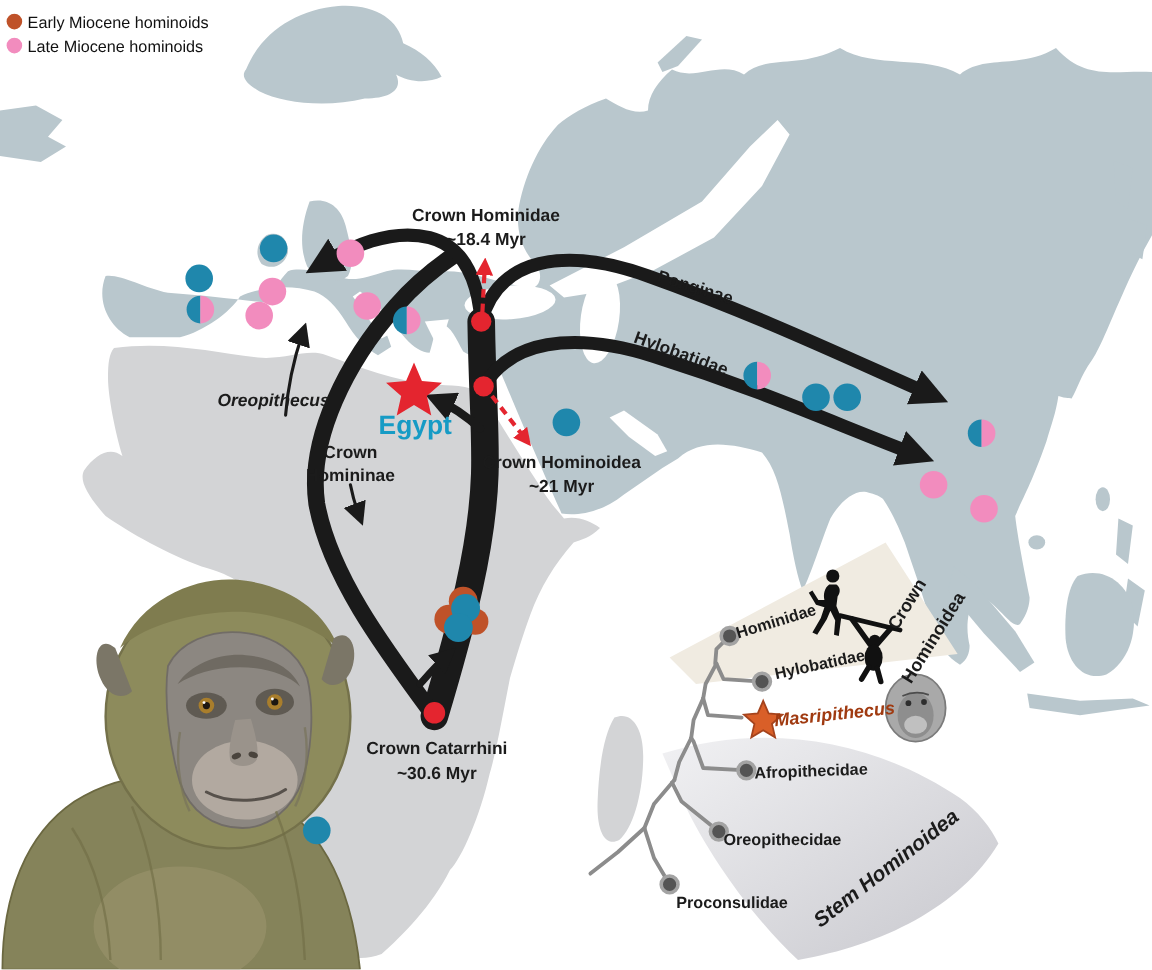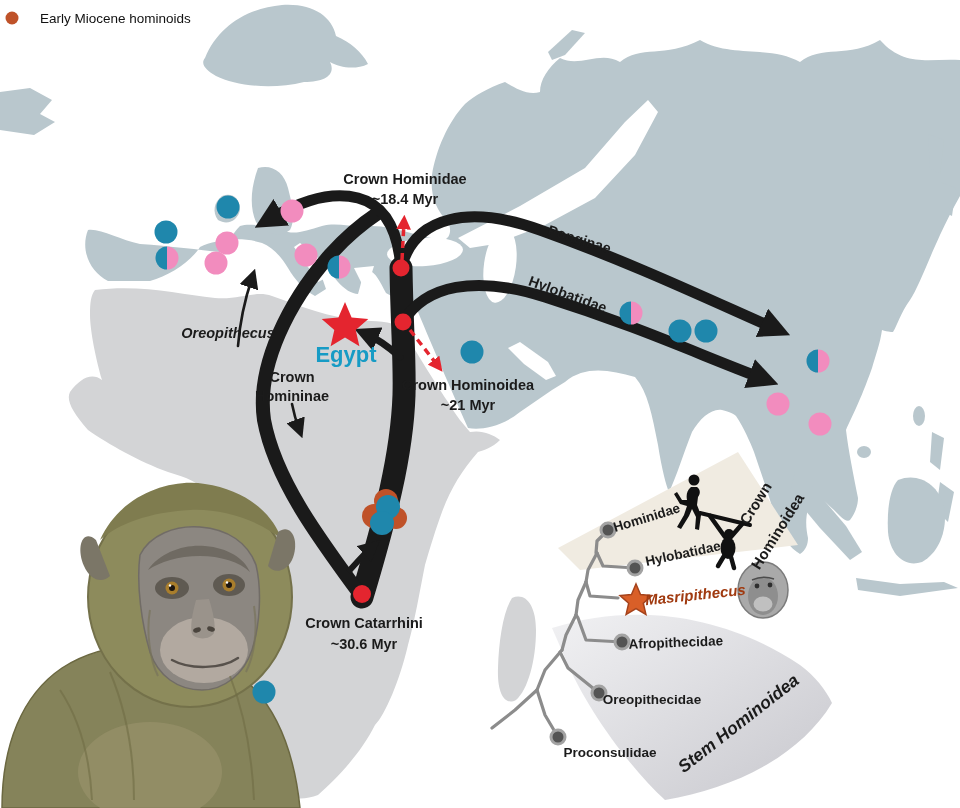--- a/index.html
+++ b/index.html
@@ -1,19 +1,19 @@
 <!DOCTYPE html>
 <html><head>
 <meta charset="utf-8">
 <style>
   html,body{margin:0;padding:0;background:#fff;}
   #figure{position:relative;width:960px;height:808px;background:#fff;overflow:hidden;
           font-family:"Liberation Sans",sans-serif;}
   #legend{position:absolute;top:8px;left:5px;}
-  .legend-row{display:flex;align-items:center;gap:21px;height:20px;}
+  .legend-row{display:flex;align-items:center;gap:4px;height:20px;}
   .legend-label{font-size:13.5px;color:#111;}
   svg text{font-family:"Liberation Sans",sans-serif;}
   .map-label{font-size:14.5px;font-weight:bold;fill:#1b1b1b;}
   .map-label-it{font-size:14.5px;font-weight:bold;font-style:italic;fill:#1b1b1b;}
   .route-label{font-size:14.5px;font-weight:bold;fill:#1b1b1b;}
   .egypt-label{font-size:22px;font-weight:bold;}
   .tree-label{font-size:13.5px;font-weight:bold;fill:#1b1b1b;}
   .tree-label-it{font-size:15px;font-weight:bold;font-style:italic;}
   .clade-label{font-size:15px;font-weight:bold;fill:#1b1b1b;}
   .stem-label{font-size:17.5px;font-weight:bold;font-style:italic;fill:#1b1b1b;}
@@ -290,14 +290,20 @@
 </svg>
 
 
 <div id="legend">
   <div class="legend-row">
     <svg width="14" height="14">
       <circle cx="7" cy="7" r="6.5" fill="#bf5229"></circle>
         </svg>
     <span class="legend-label">Early Miocene hominoids</span>
   </div>
+  <div class="legend-row">
+    <svg width="14" height="14">
+      <circle cx="7" cy="7" r="6.5" fill="#f28cbe"></circle>
+        </svg>
+    <span class="legend-label">Late Miocene hominoids</span>
+  </div>
 </div>
 </div>
 
 </body></html>

